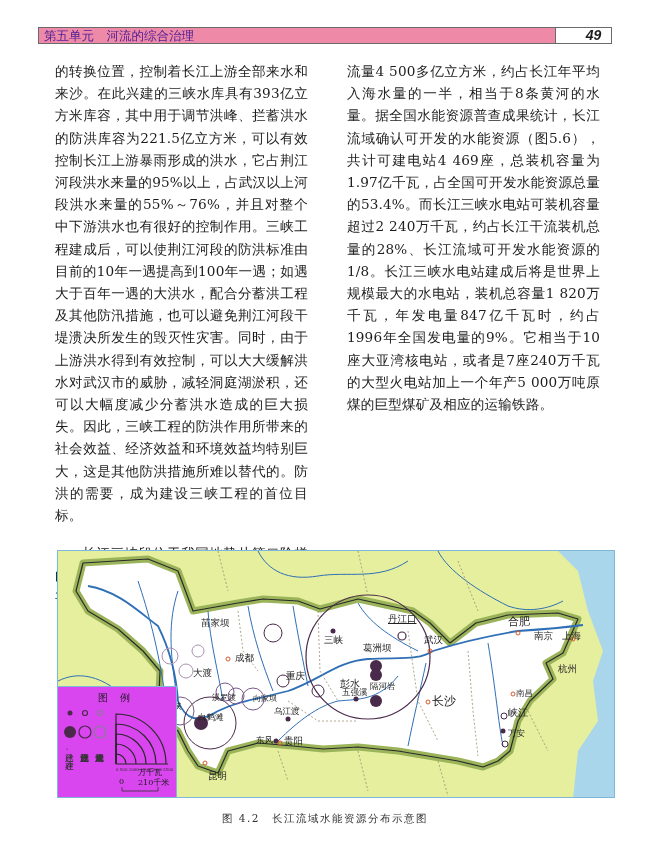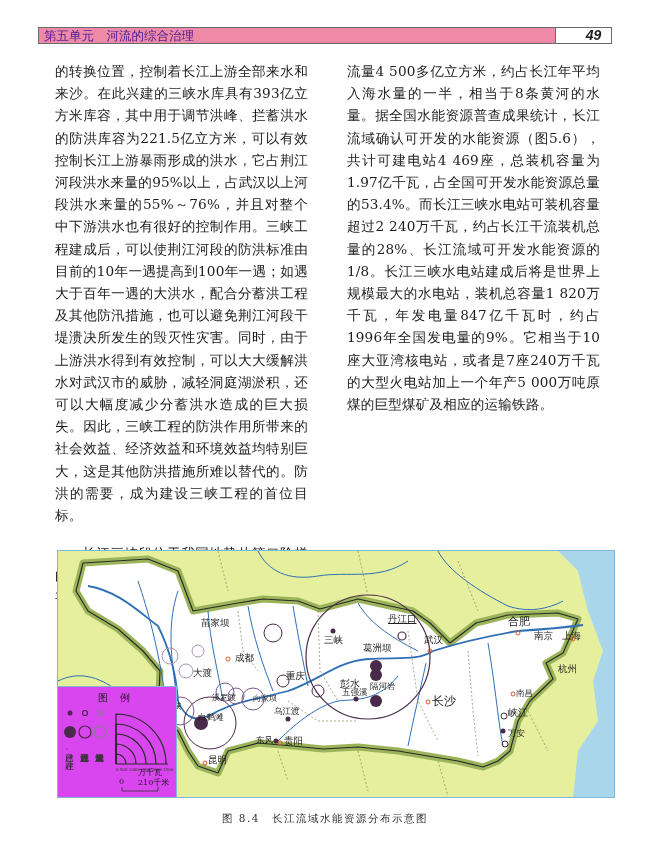--- a/index.html
+++ b/index.html
@@ -142,21 +142,21 @@
   <div class="maplabel" style="left:135px;top:117px;">大渡</div>
   <div class="maplabel" style="left:228px;top:120px;">重庆</div>
   <div class="maplabel" style="left:154px;top:142px;font-size:8px;">溪罗渡</div>
   <div class="maplabel" style="left:188px;top:143px;font-size:8px;padding-left:7px;">向家坝</div>
   <div class="maplabel" style="left:98px;top:150px;font-size:8.5px;">虎跳峡</div>
   <div class="maplabel" style="left:140px;top:161px;font-size:8.5px;">白鹤滩</div>
   <div class="maplabel" style="left:216px;top:155px;font-size:8.5px;">乌江渡</div>
   <div class="maplabel" style="left:252px;top:128px;font-size:10px;padding-left:30px;">彭水</div>
   <div class="maplabel" style="left:198px;top:184px;font-size:8.5px;">东风</div>
   <div class="maplabel" style="left:226px;top:185px;text-align:right;">贵阳</div>
-  <div class="maplabel" style="left:150px;top:204px;text-align:center;">昆明</div>
+  <div class="maplabel" style="left:150px;top:220px;text-align:center;">昆明</div>
   <div class="maplabel" style="left:266px;top:84px;">三峡</div>
   <div class="maplabel" style="left:330px;top:63px;text-decoration:underline;">丹江口</div>
   <div class="maplabel" style="left:305px;top:92px;">葛洲坝</div>
   <div class="maplabel" style="left:312px;top:130px;font-size:8.5px;">隔河岩</div>
   <div class="maplabel" style="left:284px;top:136px;font-size:8.5px;">五强溪</div>
   <div class="maplabel" style="left:366px;top:84px;">武汉</div>
   <div class="maplabel" style="left:374px;top:145px;font-size:12px;">长沙</div>
   <div class="maplabel" style="left:450px;top:66px;font-size:11px;">合肥</div>
   <div class="maplabel" style="left:476px;top:80px;">南京</div>
   <div class="maplabel" style="left:504px;top:80px;">上海</div>
@@ -187,13 +187,13 @@
     </svg>
     <div class="vlabel" style="left:7px;">已建、在建</div>
     <div class="vlabel" style="left:22px;">已规划建设</div>
     <div class="vlabel" style="left:37px;">未规划建设</div>
     <div class="unitlbl">万千瓦</div>
     <div class="scale0" style="left:61px;top:90px;">0</div>
     <div class="scalelbl" style="left:80px;top:90px;">210千米</div>
   </div>
 </div>
 
-<div class="caption">图 8.4　长江流域水能资源分布示意图</div>
+<div class="caption">图 4.2　长江流域水能资源分布示意图</div>
 
 </body></html>

